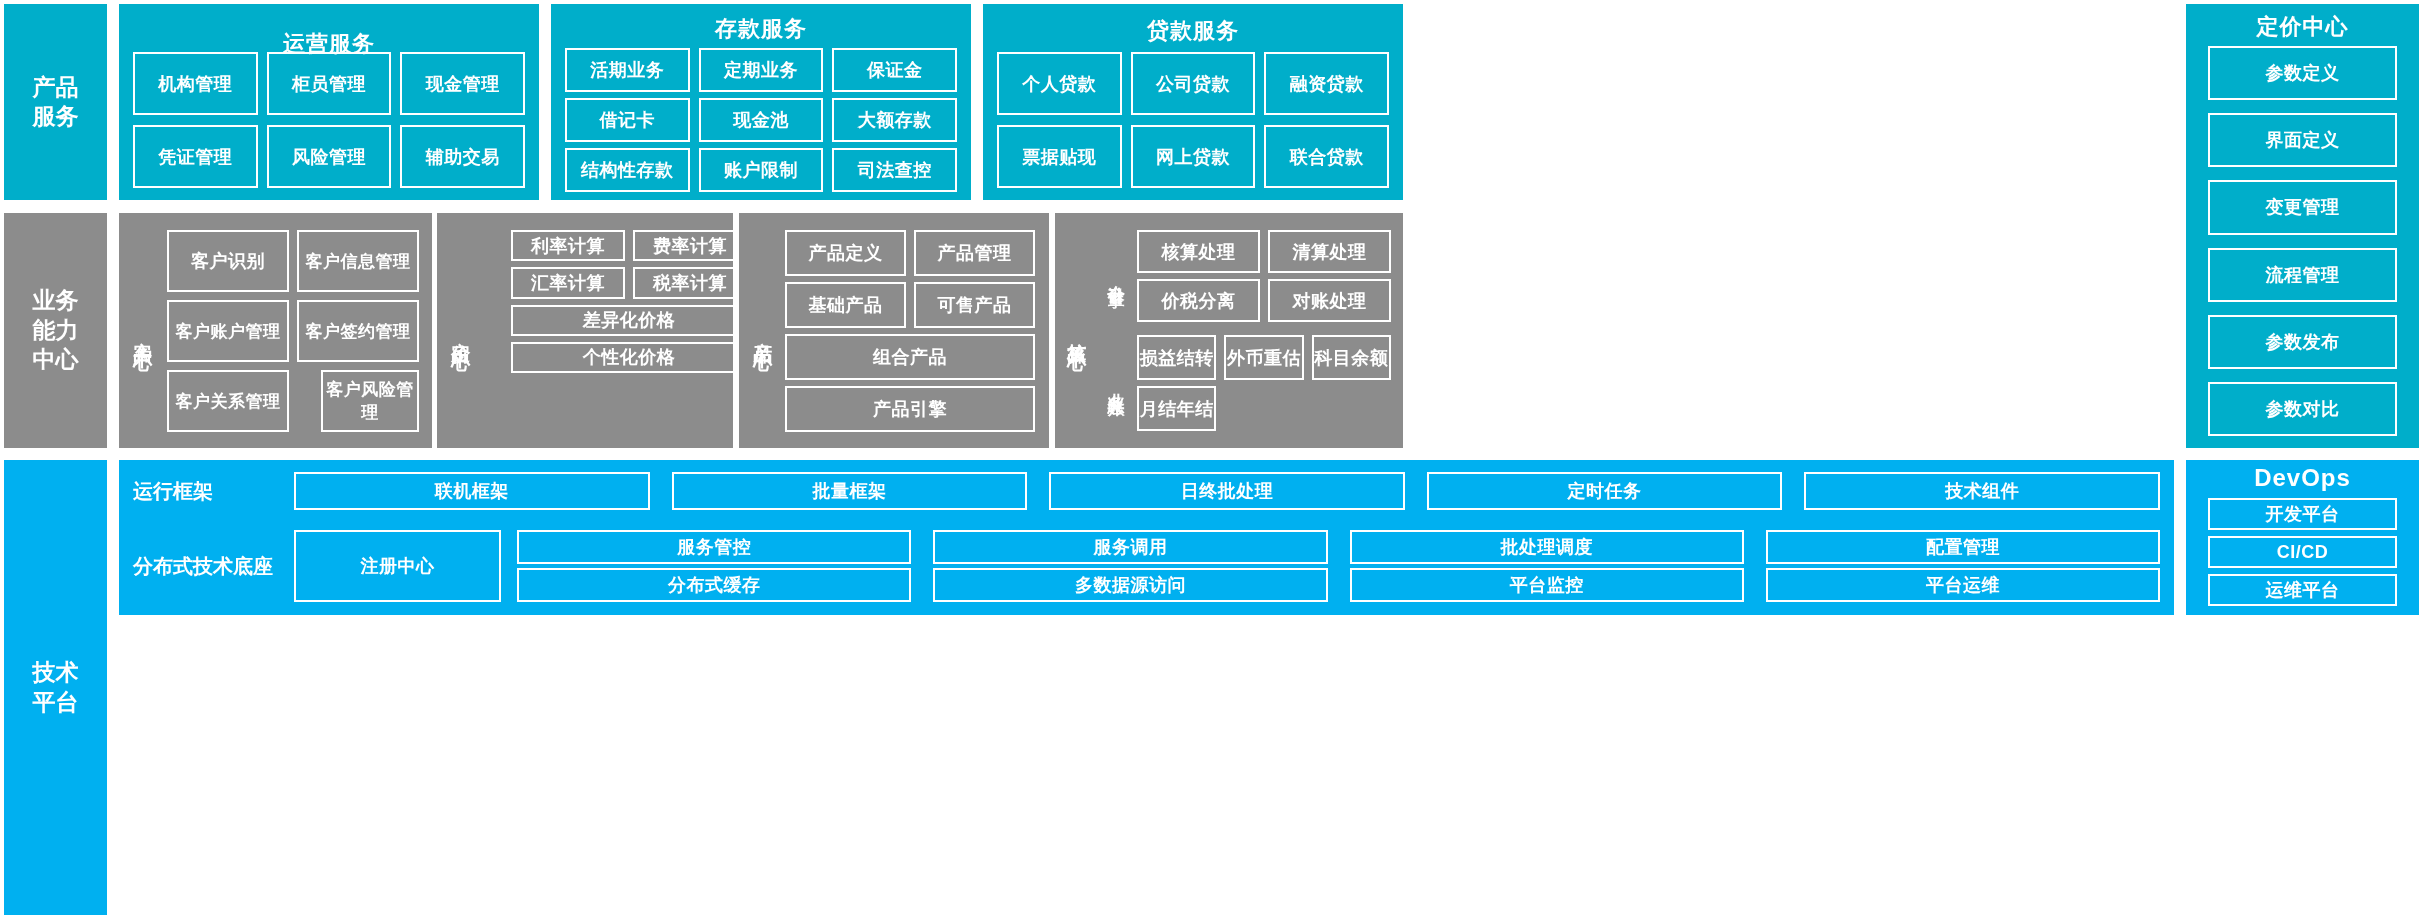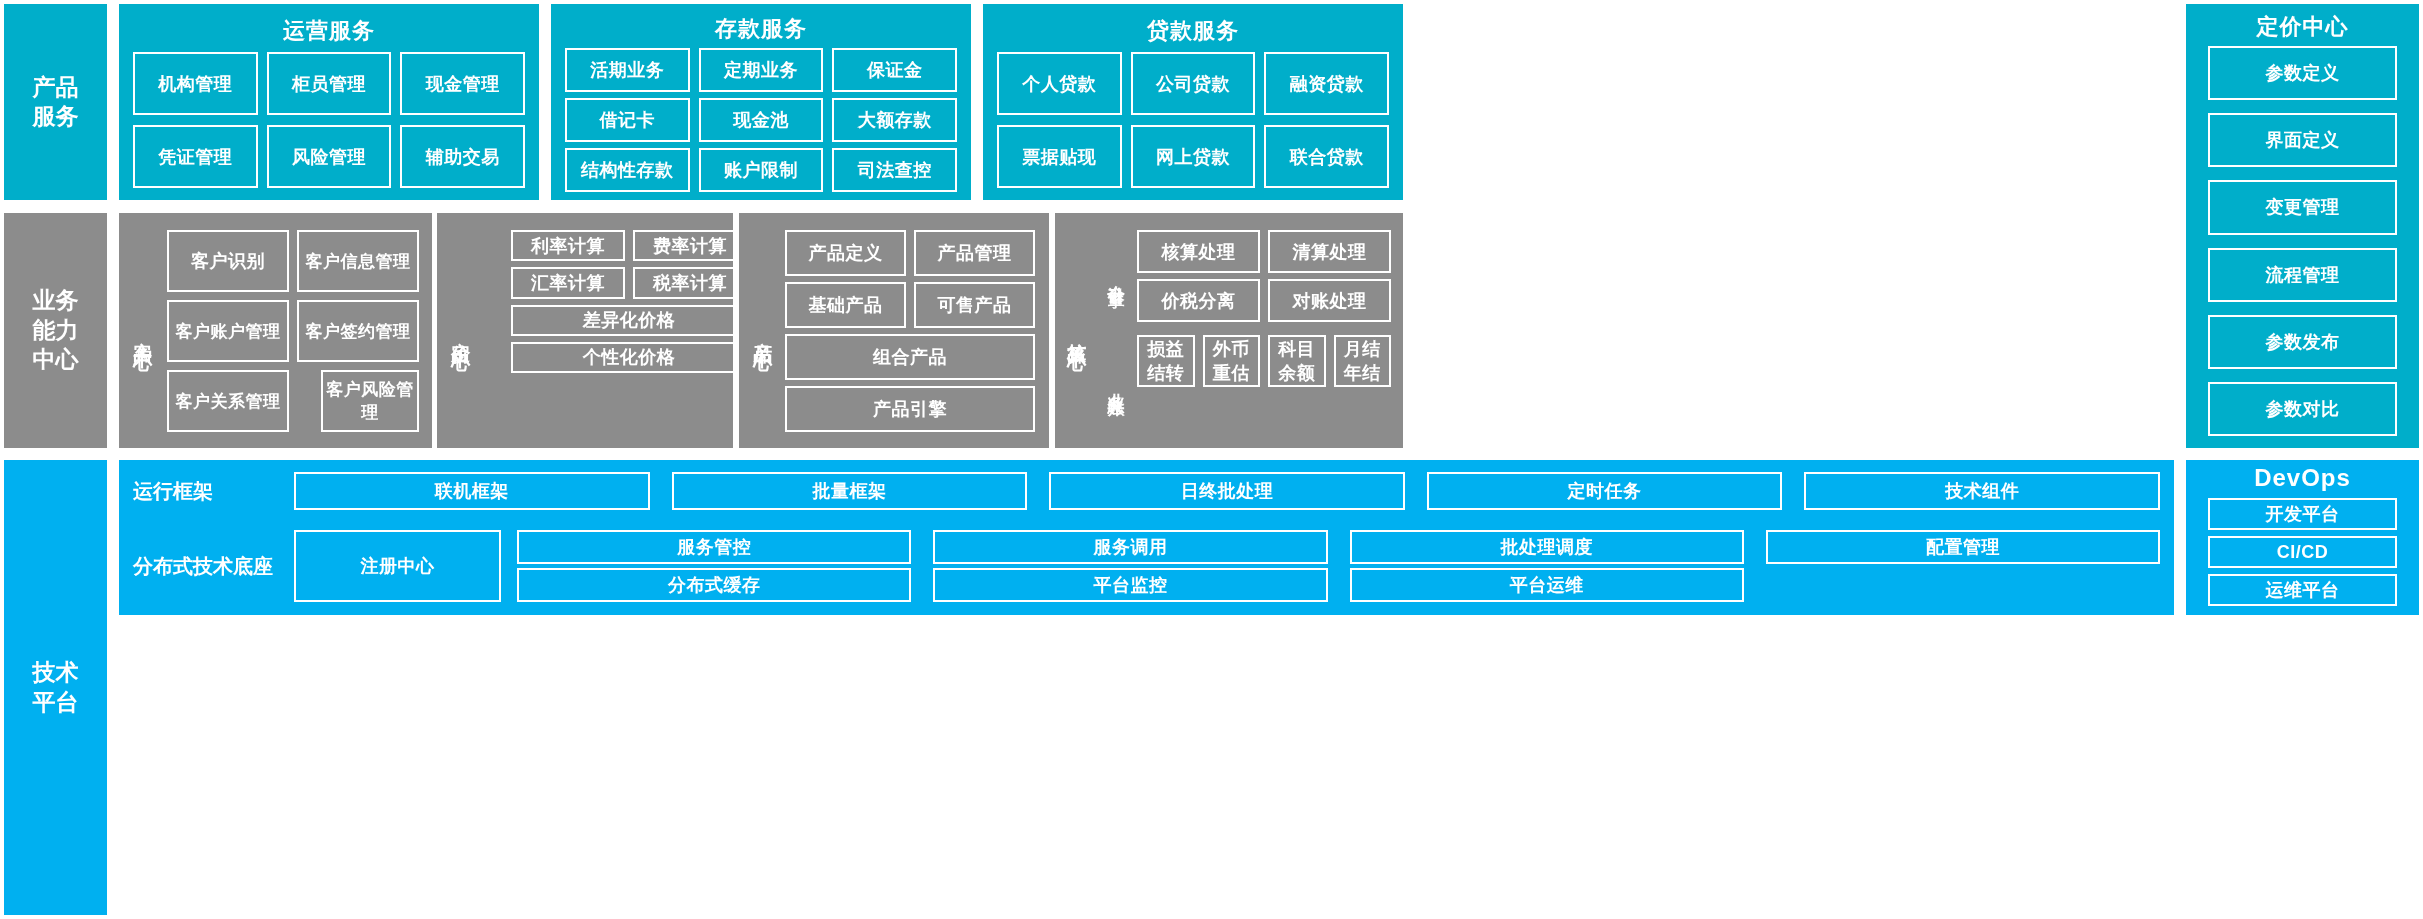--- a/index.html
+++ b/index.html
@@ -67,21 +67,21 @@
 </style>
 </head>
 <body>
 
 <div class="canvas">
 
   <div class="band-label teal" style="left:4px; top:4px; width:103px; height:196px; font-size:23px;">产品
 服务</div>
 
   <div class="panel teal" style="left:119px; top:4px; width:420px; height:196px;">
-    <div class="panel-title" style="margin-top:12px;">运营服务</div>
+    <div class="panel-title" style="margin-top:25px;">运营服务</div>
     <div class="grid" style="left:14px; top:48px; width:392px; height:136px; grid-template-columns:repeat(3,1fr); grid-template-rows:repeat(2,1fr); gap:10px 9px;">
       <div class="cell">机构管理</div>
       <div class="cell">柜员管理</div>
       <div class="cell">现金管理</div>
       <div class="cell">凭证管理</div>
       <div class="cell">风险管理</div>
       <div class="cell">辅助交易</div>
     </div>
   </div>
 
@@ -167,21 +167,21 @@
   <div class="panel gray" style="left:1055px; top:213px; width:348px; height:235px;">
     <div class="vlabel" style="position:absolute; left:4px; top:42px; width:36px; height:155px;">核算中心</div>
     <div class="vlabel" style="position:absolute; left:44px; top:16px; width:34px; height:92px; font-size:17px; letter-spacing:2px;">会计引擎</div>
     <div class="vlabel" style="position:absolute; left:44px; top:122px; width:34px; height:96px; font-size:17px; letter-spacing:2px;">业务总账</div>
     <div class="grid" style="left:82px; top:17px; width:254px; height:92px; grid-template-columns:repeat(2,1fr); grid-template-rows:repeat(2,1fr); gap:6px 8px;">
       <div class="cell">核算处理</div>
       <div class="cell">清算处理</div>
       <div class="cell">价税分离</div>
       <div class="cell">对账处理</div>
     </div>
-    <div class="grid" style="left:82px; top:122px; width:254px; height:96px; grid-template-columns:repeat(4,1fr); grid-template-rows:repeat(2,1fr); gap:6px 8px;">
+    <div class="grid" style="left:82px; top:122px; width:254px; height:96px; grid-template-columns:repeat(3,1fr); grid-template-rows:repeat(2,1fr); gap:6px 8px;">
       <div class="cell">损益结转</div>
       <div class="cell">外币重估</div>
       <div class="cell">科目余额</div>
       <div class="cell">月结年结</div>
     </div>
   </div>
 
   <div class="band-label lblue" style="left:4px; top:460px; width:103px; height:455px; font-size:23px;">技术
 平台</div>
 
@@ -200,20 +200,21 @@
     <div style="position:absolute; left:14px; top:0; height:97px; width:175px; display:flex; align-items:center; color:#fff; font-weight:bold; font-size:20px;">分布式技术底座</div>
     <div class="cell" style="position:absolute; left:175px; top:12px; width:207px; height:72px;">注册中心</div>
     <div class="grid" style="left:398px; top:12px; width:1643px; height:34px; grid-template-columns:repeat(4,1fr); gap:0 22px;">
       <div class="cell">服务管控</div>
       <div class="cell">服务调用</div>
       <div class="cell">批处理调度</div>
       <div class="cell">配置管理</div>
     </div>
     <div class="grid" style="left:398px; top:50px; width:1643px; height:34px; grid-template-columns:repeat(4,1fr); gap:0 22px;">
       <div class="cell">分布式缓存</div>
+      <div class="cell">多数据源访问</div>
       <div class="cell">平台监控</div>
       <div class="cell">平台运维</div>
     </div>
   </div>
 
   <div class="panel lblue" style="left:2186px; top:460px; width:233px; height:155px;">
     <div class="panel-title" style="margin-top:4px; font-size:24px;">DevOps</div>
     <div class="grid" style="left:22px; top:38px; width:189px; height:108px; grid-template-columns:1fr; grid-template-rows:repeat(3,1fr); gap:6px;">
       <div class="cell">开发平台</div>
       <div class="cell">CI/CD</div>

